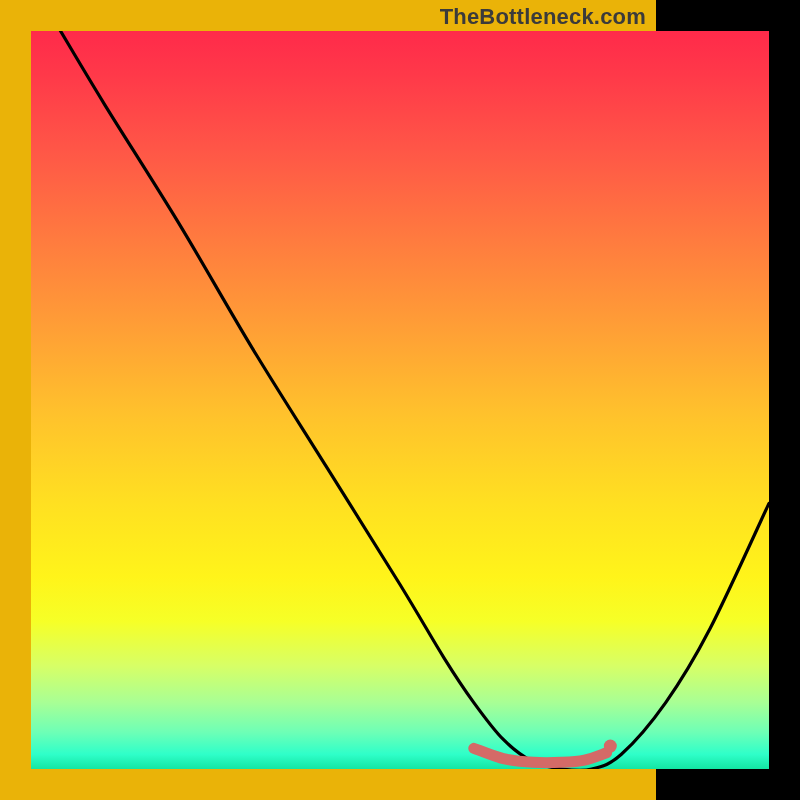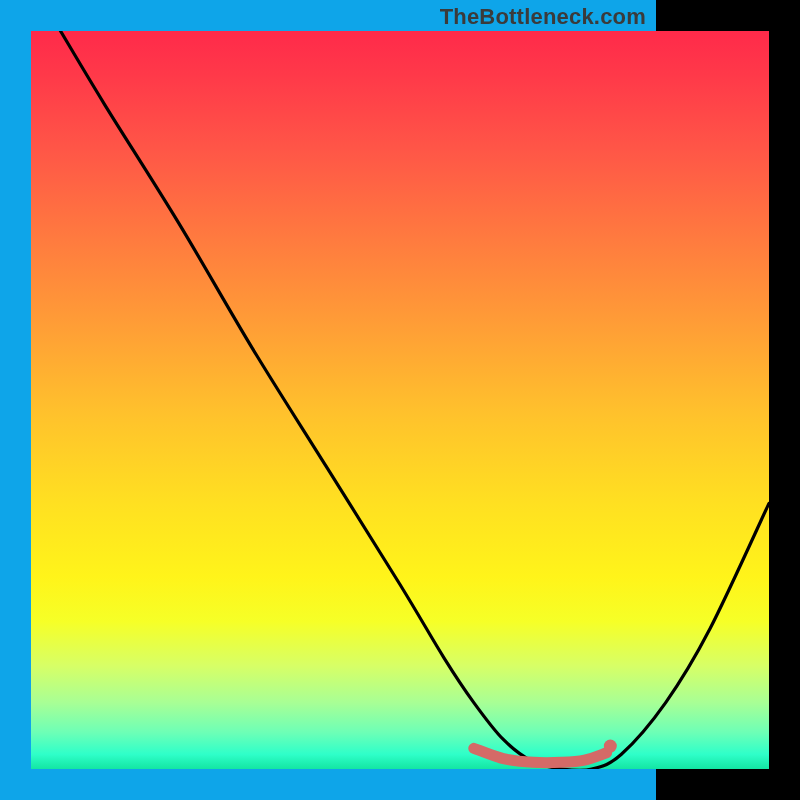--- a/index.html
+++ b/index.html
@@ -8,21 +8,21 @@
     width: 800px;
     height: 800px;
     background: #000;
     font-family: Arial, Helvetica, sans-serif;
     overflow: hidden;
   }
   .frame {
     position: relative;
     width: 656px;
     height: 800px;
-    background: #0ea5e9;
+    background: #eab308;
   }
   .watermark {
     position: absolute;
     top: 4px;
     right: 10px;
     color: #3b3b3b;
     font-size: 22px;
     font-weight: 600;
     letter-spacing: 0.2px;
     z-index: 20;

